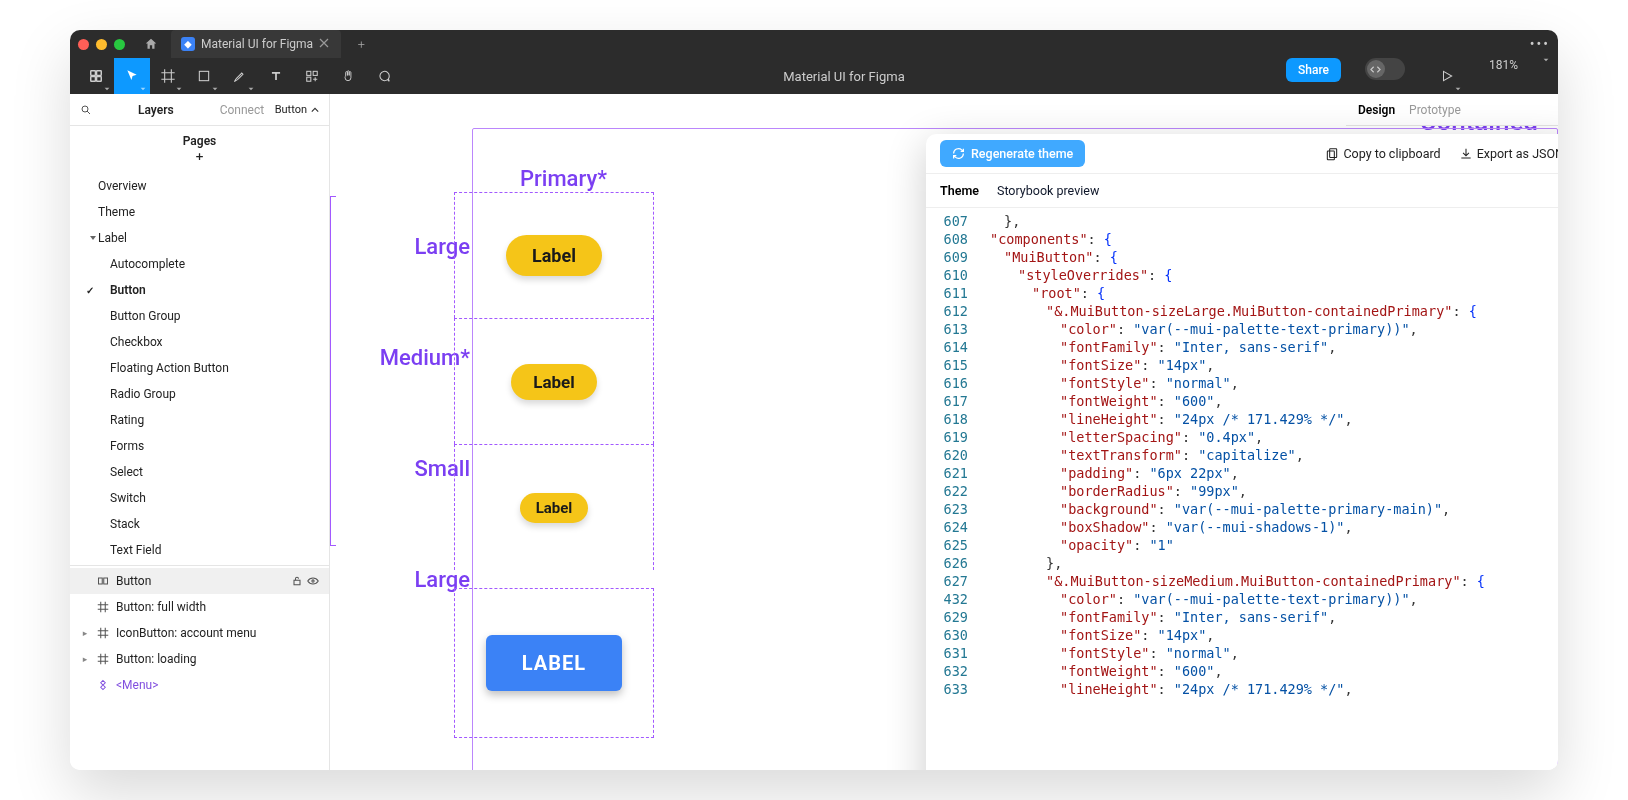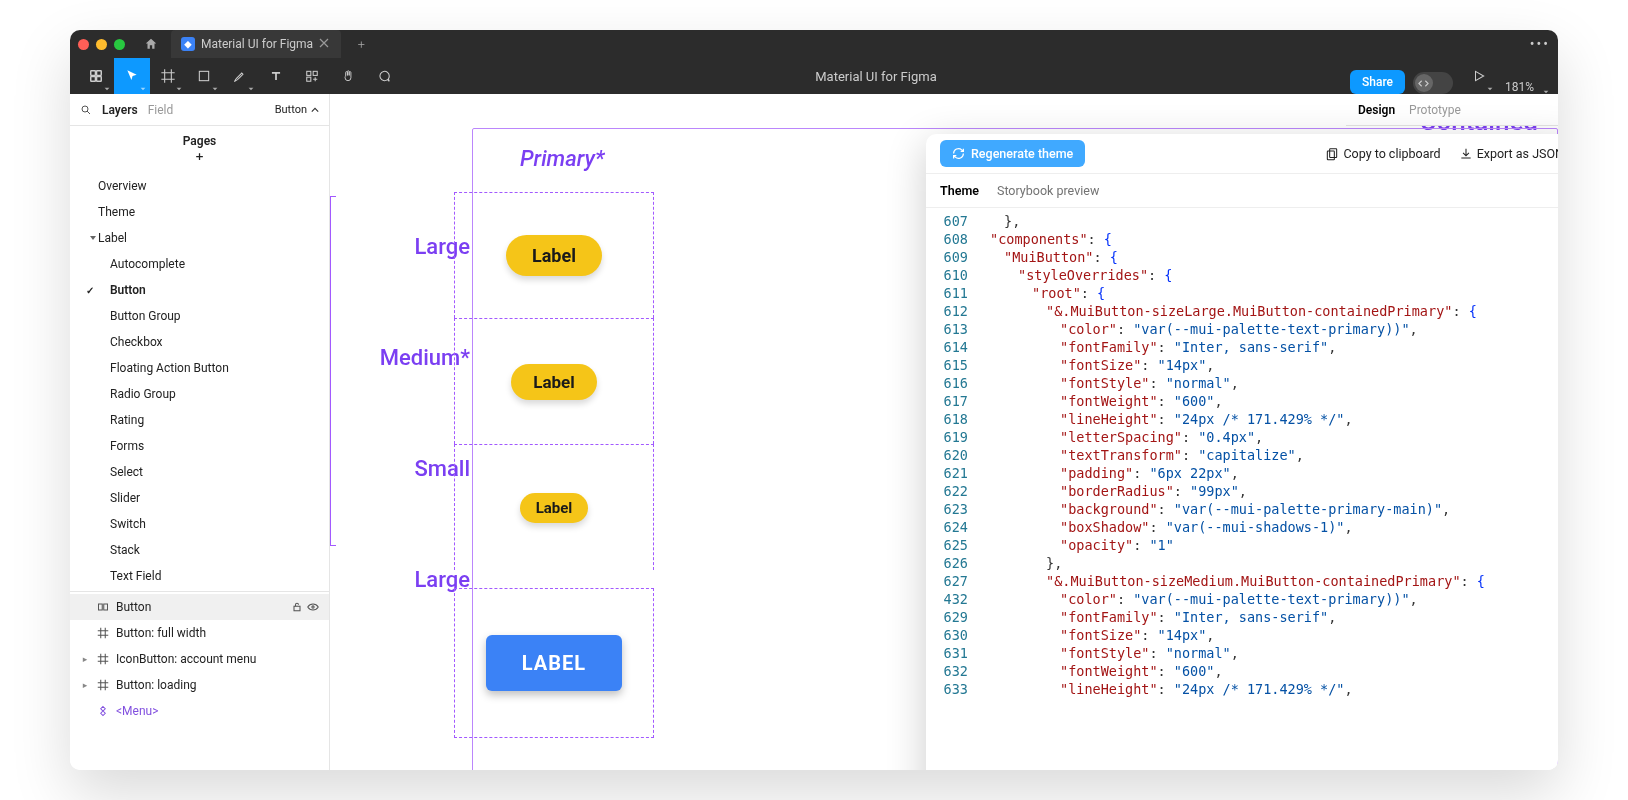--- a/index.html
+++ b/index.html
@@ -59,37 +59,37 @@
 
   
   .toolbar {
     background: #2c2c2c; height: 36px; display:flex; align-items:center;
     padding: 0 8px; color:#ccc; font-size:13px;
   }
   .tool-btn { width:36px; height:36px; display:flex; align-items:center; justify-content:center; position:relative; }
   .tool-btn.active { background:#0d99ff; color:#fff; }
   .tool-caret { position:absolute; bottom:3px; right:3px; width:0; height:0; border-left:4px solid transparent; border-right:4px solid transparent; border-top:4px solid rgba(255,255,255,0.6); transform: scale(0.6); }
   .toolbar-center { flex:1; text-align:center; }
-  .toolbar-right { display:flex; align-items:flex-end; gap:8px; }
+  .toolbar-right { display:flex; align-items:flex-start; gap:24px; }
   .share-btn { background:#0d99ff; color:#fff; padding:5px 12px; border-radius:6px; font-size:12px; font-weight:500; }
   .devmode-toggle {
     width:40px; height:22px; border-radius:11px; background:#444;
     display:flex; align-items:center; padding:2px;
   }
   .devmode-inner { width:18px; height:18px; border-radius:50%; background:#666; display:flex; align-items:center; justify-content:center; color:#ccc; }
   .play-btn { color:#ccc; }
   .zoom-label { font-size:12px; color:#ccc; }
 
   
   .main { flex:1; display:flex; min-height:0; }
 
   
   .left-panel { width:260px; border-right:1px solid #e5e5e5; background:#fff; display:flex; flex-direction:column; font-size:12px; color:#222; }
   .panel-header { display:flex; align-items:center; height:32px; padding:0 10px; border-bottom:1px solid #e5e5e5; gap:10px; }
-  .panel-tab { font-weight:600; }
+  .panel-tab { font-weight:600;margin-left:36px; }
   .panel-tab.inactive { color:#999; font-weight:400; }
   .page-selector { margin-left:auto; display:flex; align-items:center; gap:4px; color:#222; font-size:11px; }
   .pages-header { display:flex; align-items:center; justify-content:space-between; padding:8px 12px; font-weight:600;flex-direction:column; }
   .page-item { padding:6px 12px 6px 28px; display:flex; align-items:center; gap:6px; position:relative; cursor:default; }
   .page-item.indent2 { padding-left: 40px; }
   .page-item.with-caret::before {
     content:''; position:absolute; left:20px; width:0; height:0;
     border-left:3px solid transparent; border-right:3px solid transparent; border-top:4px solid #666;
   }
   .page-item .check { position:absolute; left:16px; color:#222; font-size:10px; }
@@ -115,21 +115,21 @@
     position:absolute; left:142px; top:34px; right:0px; height: 930px;
     border: 1px solid #bb86fc; border-radius: 2px;
   }
   .selection-bracket {
     position:absolute; left:0; top:102px; width:6px; height:350px;
     border-left:1px solid #a259ff; border-top:1px solid #a259ff; border-bottom:1px solid #a259ff;
   }
   .row-labels { position:absolute; left:20px; top:140px; display:flex; flex-direction:column; gap:86px; }
   .row-label { color:#7b3ff2; font-size:22px; font-weight:500; text-align:right; width:120px; }
 
-  .col-header { position:absolute; left:190px; top:52px; color:#7b3ff2; font-size:22px; font-weight:500;font-style:italic; }
+  .col-header { position:absolute; left:190px; top:72px; color:#7b3ff2; font-size:22px; font-weight:500; }
 
   .dashed-grid { position:absolute; left:124px; top:98px; }
   .dashed-row {
     width: 200px; height: 126px; border:1px dashed #a259ff; border-bottom:none;
     display:flex; align-items:center; justify-content:center;
   }
   .dashed-row:last-child { border-bottom:1px dashed #a259ff; }
 
   .pill-btn {
     background:#f5c518; color:#1a1a1a; font-weight:700; padding:10px 26px;
@@ -170,21 +170,21 @@
     border-bottom:1px solid #eee; font-size:12.5px;
   }
   .regen-btn {
     background:#40a9ff; color:#fff; padding:6px 12px; border-radius:6px;
     display:flex; align-items:center; gap:6px; font-weight:500;
   }
   .connect-right { margin-left:auto; display:flex; align-items:center; gap:18px; color:#222; }
   .icon-text { display:flex; align-items:flex-end; gap:4px; }
   .connect-tabs { height:34px; display:flex; align-items:center; gap:18px; padding:0 14px; border-bottom:1px solid #eee; font-size:12.5px; }
   .connect-tabs .ct { font-weight:600; }
-  .connect-tabs .ct.inactive { color:#737373; font-weight:400; }
+  .connect-tabs .ct.inactive { color:#0f172a; font-weight:400; }
 
   .code-area { flex:1; display:flex; font-family: "SF Mono", Menlo, Consolas, monospace; font-size:13.5px; line-height:18px; overflow:hidden; }
   .gutter { width:50px; text-align:right; color:#237893; padding:4px 8px 4px 4px; background:#fff; user-select:none; }
   .gutter div { height:18px; }
   .code { flex:1; padding:4px 0; color:#333; white-space:pre; overflow:hidden; position:relative; }
   .code .line { height:18px; }
   .tok-key { color:#a31515; }
   .tok-punc { color:#333; }
   .tok-brace { color:#0431fa; font-weight:500; }
   .tok-str { color:#0451a5; }
@@ -308,21 +308,21 @@
 
     <div class="left-panel">
       <div class="panel-header">
         <span>
           <svg width="12" height="12" viewBox="0 0 24 24" fill="none" stroke="#555" stroke-width="2">
               <circle cx="10" cy="10" r="6"></circle>
               <path d="M20 20l-6-6"></path>
             </svg>
         </span>
         <span class="panel-tab">Layers</span>
-        <span class="panel-tab inactive">Field</span>
+        <span class="panel-tab inactive">Connect</span>
         <div class="page-selector">
           <span>Button</span>
           <svg width="8" height="8" viewBox="0 0 10 10">
               <path d="M1 7l4-4 4 4" stroke="#333" stroke-width="1.4" fill="none"></path>
             </svg>
         </div>
       </div>
       <div class="pages-header">
         <span>Pages</span>
         <span>＋</span>
@@ -357,23 +357,20 @@
             <span>Radio Group</span>
           </div>
           <div class="page-item indent2">
             <span>Rating</span>
           </div>
           <div class="page-item indent2">
             <span>Forms</span>
           </div>
           <div class="page-item indent2">
             <span>Select</span>
-          </div>
-          <div class="page-item indent2">
-            <span>Slider</span>
           </div>
           <div class="page-item indent2">
             <span>Switch</span>
           </div>
           <div class="page-item indent2">
             <span>Stack</span>
           </div>
           <div class="page-item indent2">
             <span>Text Field</span>
           </div>

